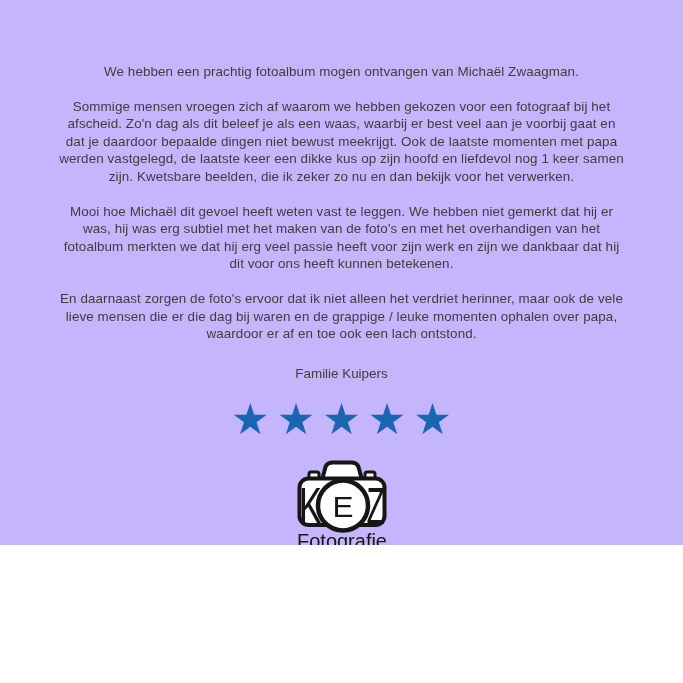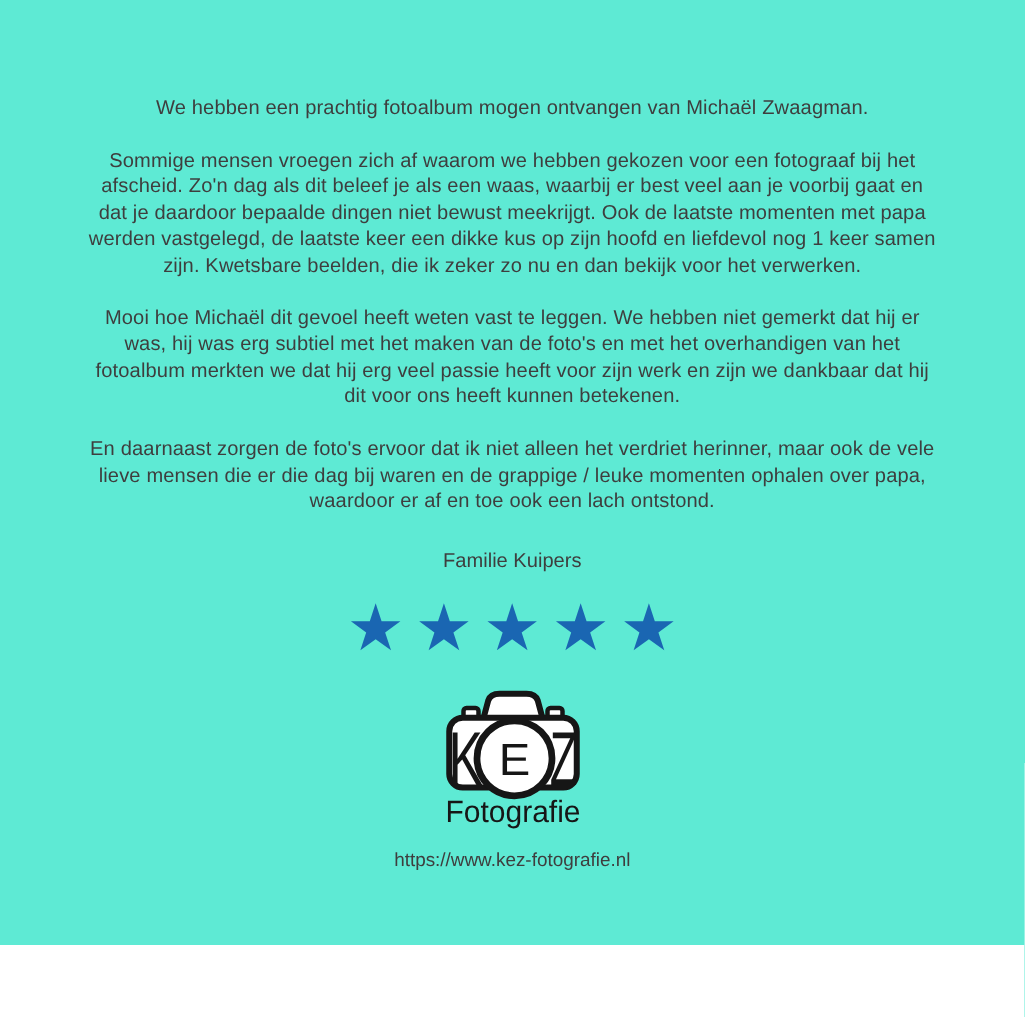--- a/index.html
+++ b/index.html
@@ -1,21 +1,21 @@
 <!DOCTYPE html>
 <html><head>
 <meta charset="utf-8">
 <style>
   html,body { margin:0; padding:0; }
   body { background:#ffffff; }
   .page {
     position:relative;
-    width:683px; height:630px;
+    width:683px; height:545px;
     margin:0 auto;
-    background:#5eead4;
+    background:#c4b5fd;
     font-family:"Liberation Sans", sans-serif;
     color:#3e3e3e;
     overflow:hidden;
   }
   .content {
     box-sizing:border-box;
     width:566px;
     margin:0 auto;
     padding-top:63px;
     text-align:center;

